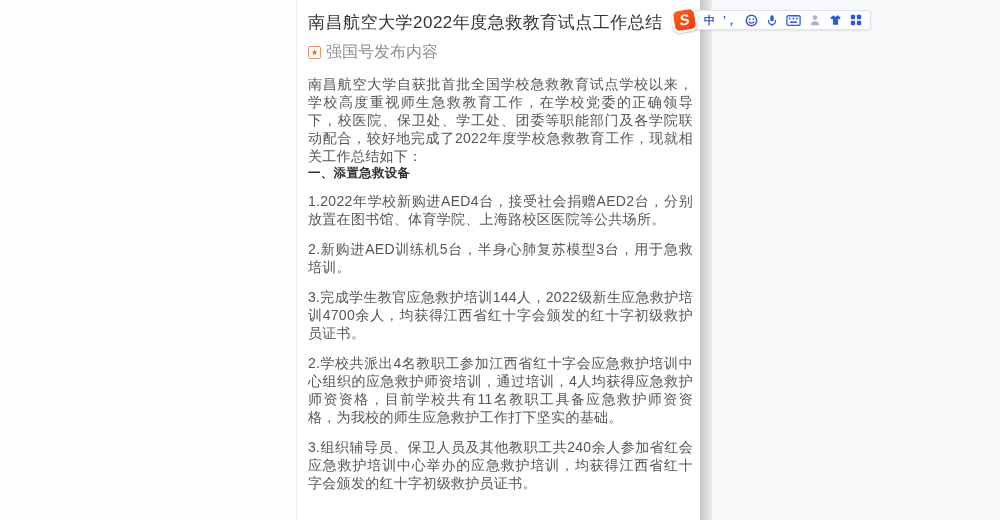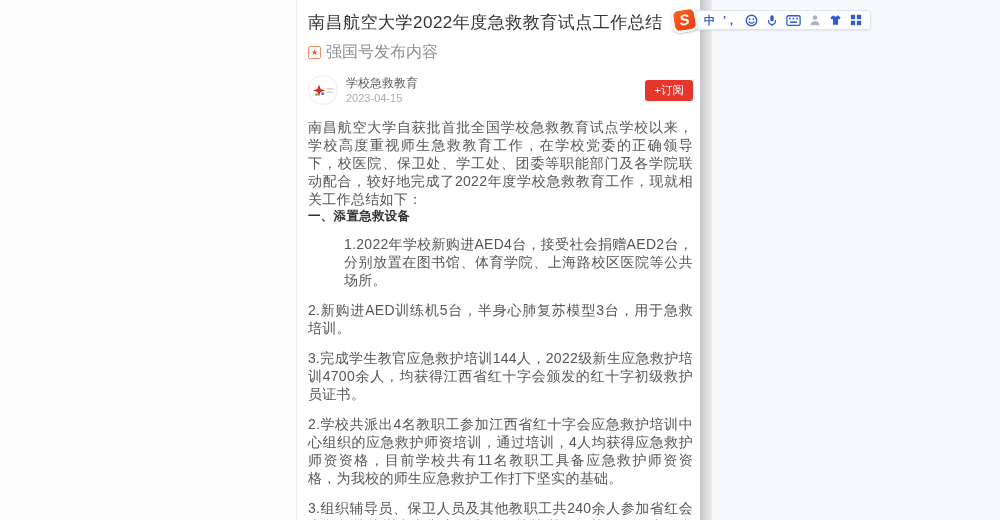--- a/index.html
+++ b/index.html
@@ -26,21 +26,21 @@
     overflow:hidden; flex:0 0 auto; }
   .author-meta { margin-left:8px; }
   .author-name { font-size:12px; color:#5a5a5a; line-height:15px; }
   .publish-date { font-size:11px; color:#a9adb2; line-height:14px; }
   .subscribe { margin-left:auto; background:#e6352b; color:#ffffff; border:none; border-radius:3px;
     font-size:11.5px; line-height:21px; height:21px; padding:0 9px; cursor:pointer;
     font-family:"Liberation Sans","DejaVu Sans",sans-serif; }
 
   .para { font-size:14px; line-height:18px; color:#565656; text-align:justify; margin-top:12px; letter-spacing:0.3px; }
   .sec-h { font-size:12.5px; line-height:17px; color:#333333; font-weight:bold; margin-top:0; letter-spacing:0.3px; }
-  .sec-h + .para { margin-top:10px;margin-left:36px; }
+  .sec-h + .para { margin-top:10px; }
 
   
   .ime-toolbar { position:absolute; left:672px; top:8px; display:flex; align-items:center; }
   .ime-logo { width:25px; height:24px; background:linear-gradient(145deg,#f9641f,#f1380f);
     border:2px solid #ffffff; border-radius:7px 7px 7px 7px; transform:rotate(-9deg);
     box-shadow:0 1px 2px rgba(0,0,0,.25); color:#fff; font-weight:bold; font-style:italic;
     font-size:15px; line-height:20px; text-align:center; z-index:2; cursor:pointer; }
   .ime-pill { display:flex; align-items:center; gap:8px; height:20px; background:#ffffff;
     border:1px solid #dfe3ee; border-radius:3px; box-shadow:0 1px 2px rgba(60,80,140,.12);
     padding:0 8px 0 10px; margin-left:-4px; }
@@ -56,36 +56,20 @@
   <div class="scroll-strip"></div>
 
   <div class="content-col">
     <h1 class="title">南昌航空大学2022年度急救教育试点工作总结</h1>
 
     <div class="badge-row">
       <span class="badge-ic">★</span>
       <span class="badge-txt">强国号发布内容</span>
     </div>
 
-    <div class="author-row">
-      <div class="avatar">
-        <svg viewBox="0 0 30 30" width="30" height="30">
-          <path d="M10 8.5 L11.6 12.9 L16 14.5 L11.6 16.1 L10 20.5 L8.4 16.1 L4 14.5 L8.4 12.9 Z" fill="#d92c20"></path>
-          <rect x="12.5" y="16.5" width="2.4" height="2.4" fill="#2b6bd8"></rect>
-          <rect x="6.5" y="17.5" width="2.2" height="2.2" fill="#3aa655"></rect>
-          <rect x="17.5" y="12" width="7" height="1.6" fill="#d9d9d9"></rect>
-          <rect x="17.5" y="15.5" width="6" height="1.6" fill="#d9d9d9"></rect>
-        </svg>
-      </div>
-      <div class="author-meta">
-        <div class="author-name">学校急救教育</div>
-        <div class="publish-date">2023-04-15</div>
-      </div>
-      <button class="subscribe">+订阅</button>
-    </div>
 
     <div>
         <p class="para">南昌航空大学自获批首批全国学校急救教育试点学校以来，学校高度重视师生急救教育工作，在学校党委的正确领导下，校医院、保卫处、学工处、团委等职能部门及各学院联动配合，较好地完成了2022年度学校急救教育工作，现就相关工作总结如下：</p>
         <h2 class="sec-h">一、添置急救设备</h2>
         <p class="para">1.2022年学校新购进AED4台，接受社会捐赠AED2台，分别放置在图书馆、体育学院、上海路校区医院等公共场所。</p>
         <p class="para">2.新购进AED训练机5台，半身心肺复苏模型3台，用于急救培训。</p>
         <p class="para">3.完成学生教官应急救护培训144人，2022级新生应急救护培训4700余人，均获得江西省红十字会颁发的红十字初级救护员证书。</p>
         <p class="para">2.学校共派出4名教职工参加江西省红十字会应急救护培训中心组织的应急救护师资培训，通过培训，4人均获得应急救护师资资格，目前学校共有11名教职工具备应急救护师资资格，为我校的师生应急救护工作打下坚实的基础。</p>
         <p class="para">3.组织辅导员、保卫人员及其他教职工共240余人参加省红会应急救护培训中心举办的应急救护培训，均获得江西省红十字会颁发的红十字初级救护员证书。</p>
       </div>

